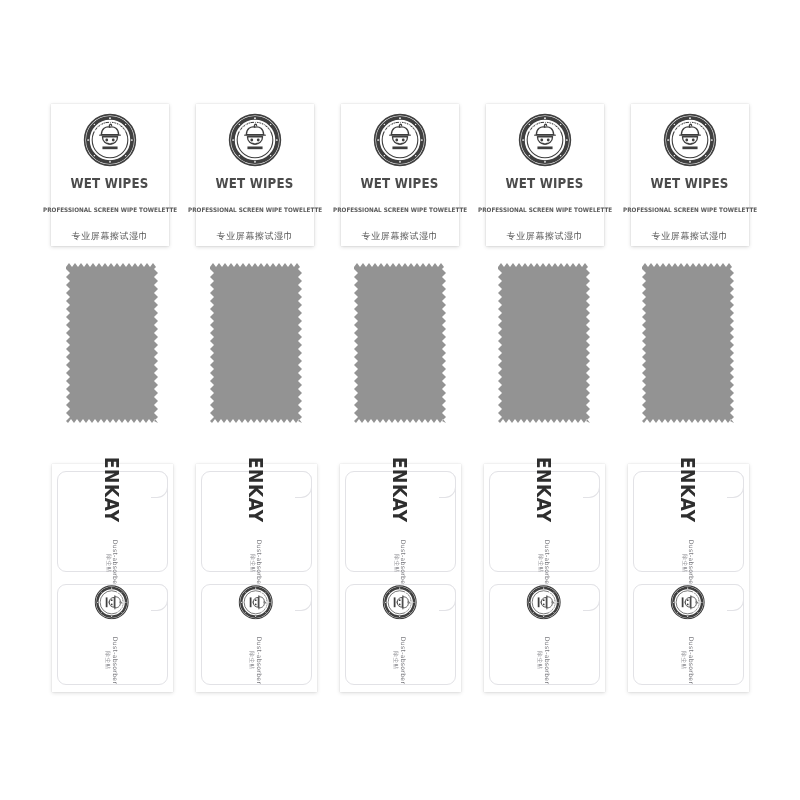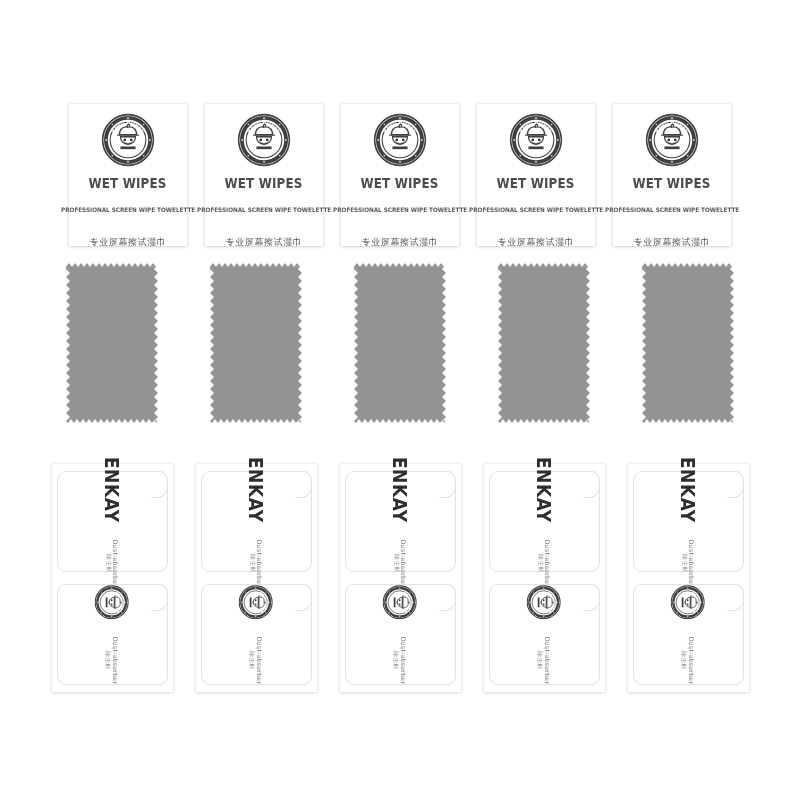--- a/index.html
+++ b/index.html
@@ -23,21 +23,21 @@
 
   
   .row-wipes {
     position: absolute;
     left: 0;
     top: 104px;
     width: 800px;
     height: 142px;
     display: flex;
     justify-content: center;
-    gap: 18px;
+    gap: 27px;
   }
   .wipe-card {
     position: relative;
     width: 118px;
     height: 142px;
     background: #ffffff;
     box-shadow: 0 1px 4px rgba(0,0,0,0.16), 0 0 1px rgba(0,0,0,0.18);
     display: flex;
     flex-direction: column;
     align-items: center;
@@ -62,21 +62,21 @@
   .wipe-sub-en {
     margin-top: 15px;
     font-size: 6.1px;
     font-weight: 700;
     color: #5a5a5a;
     font-family: "DejaVu Sans", sans-serif;
     transform: scaleX(0.93);
     white-space: nowrap;
   }
   .wipe-sub-cn {
-    margin-top: 23px;
+    margin-top: 17px;
     font-size: 9px;
     color: #555555;
     letter-spacing: 0.6px;
     white-space: nowrap;
   }
 
   
   .row-cloths {
     position: absolute;
     left: 0;

